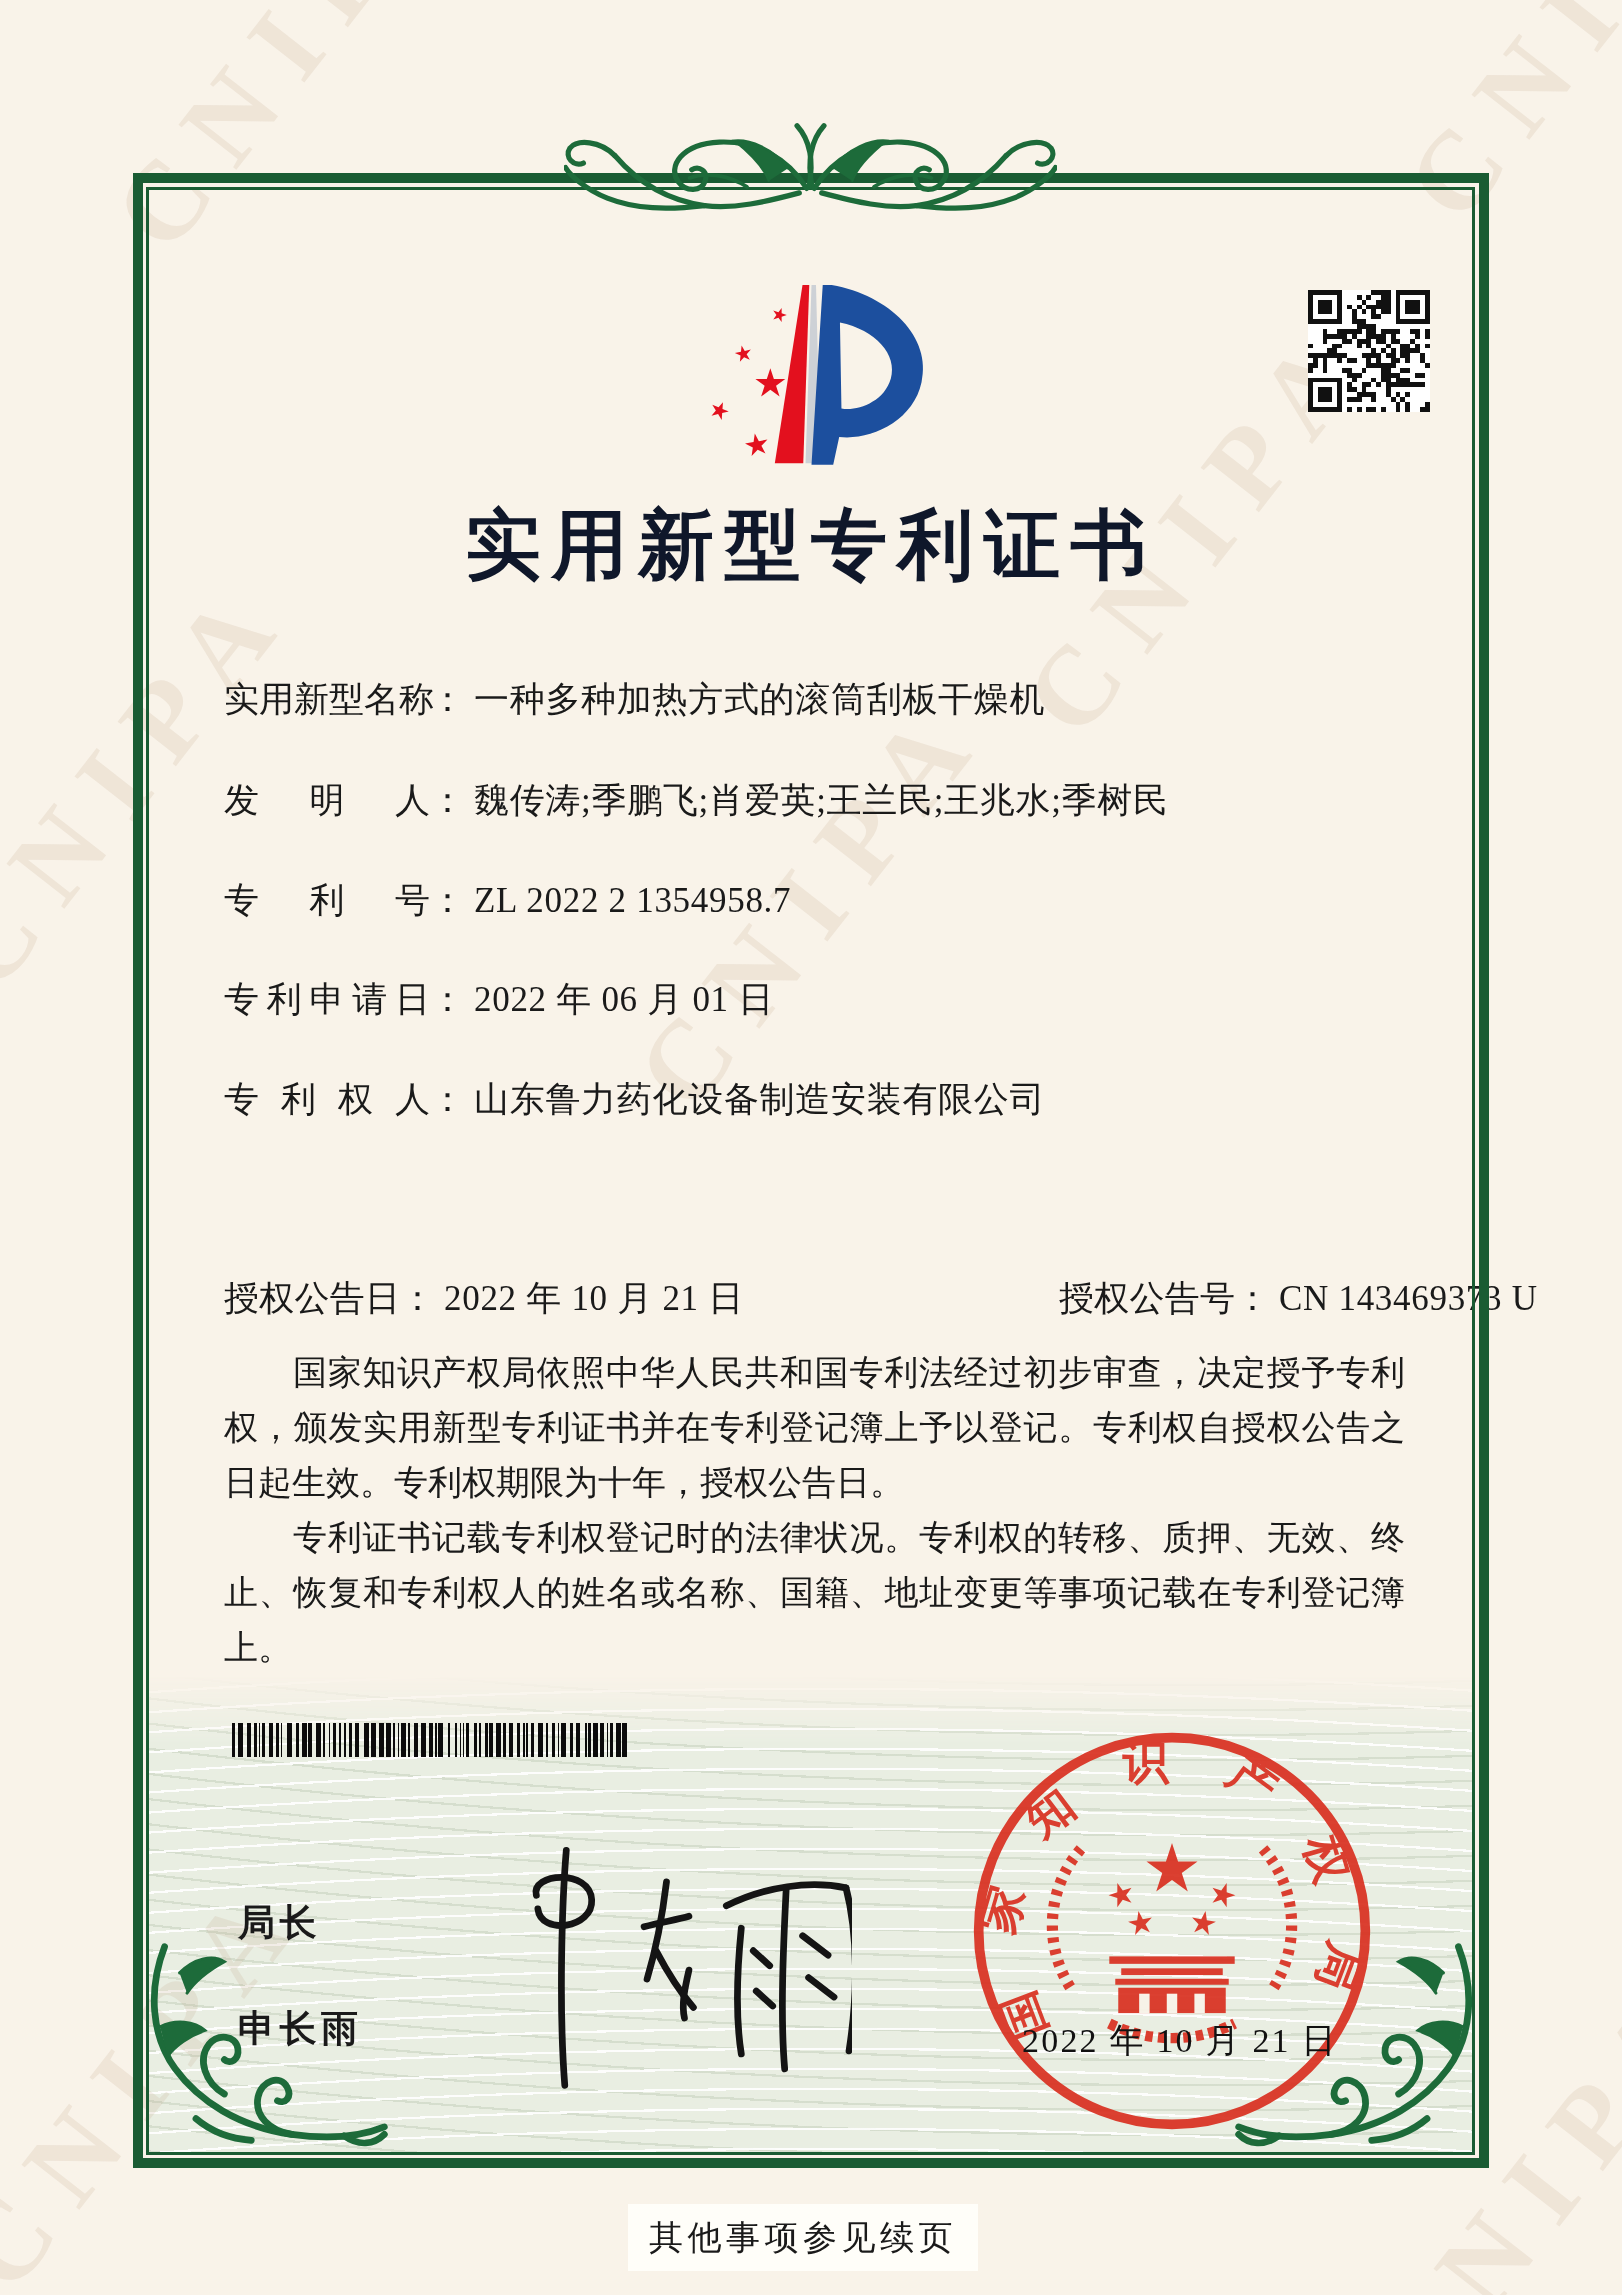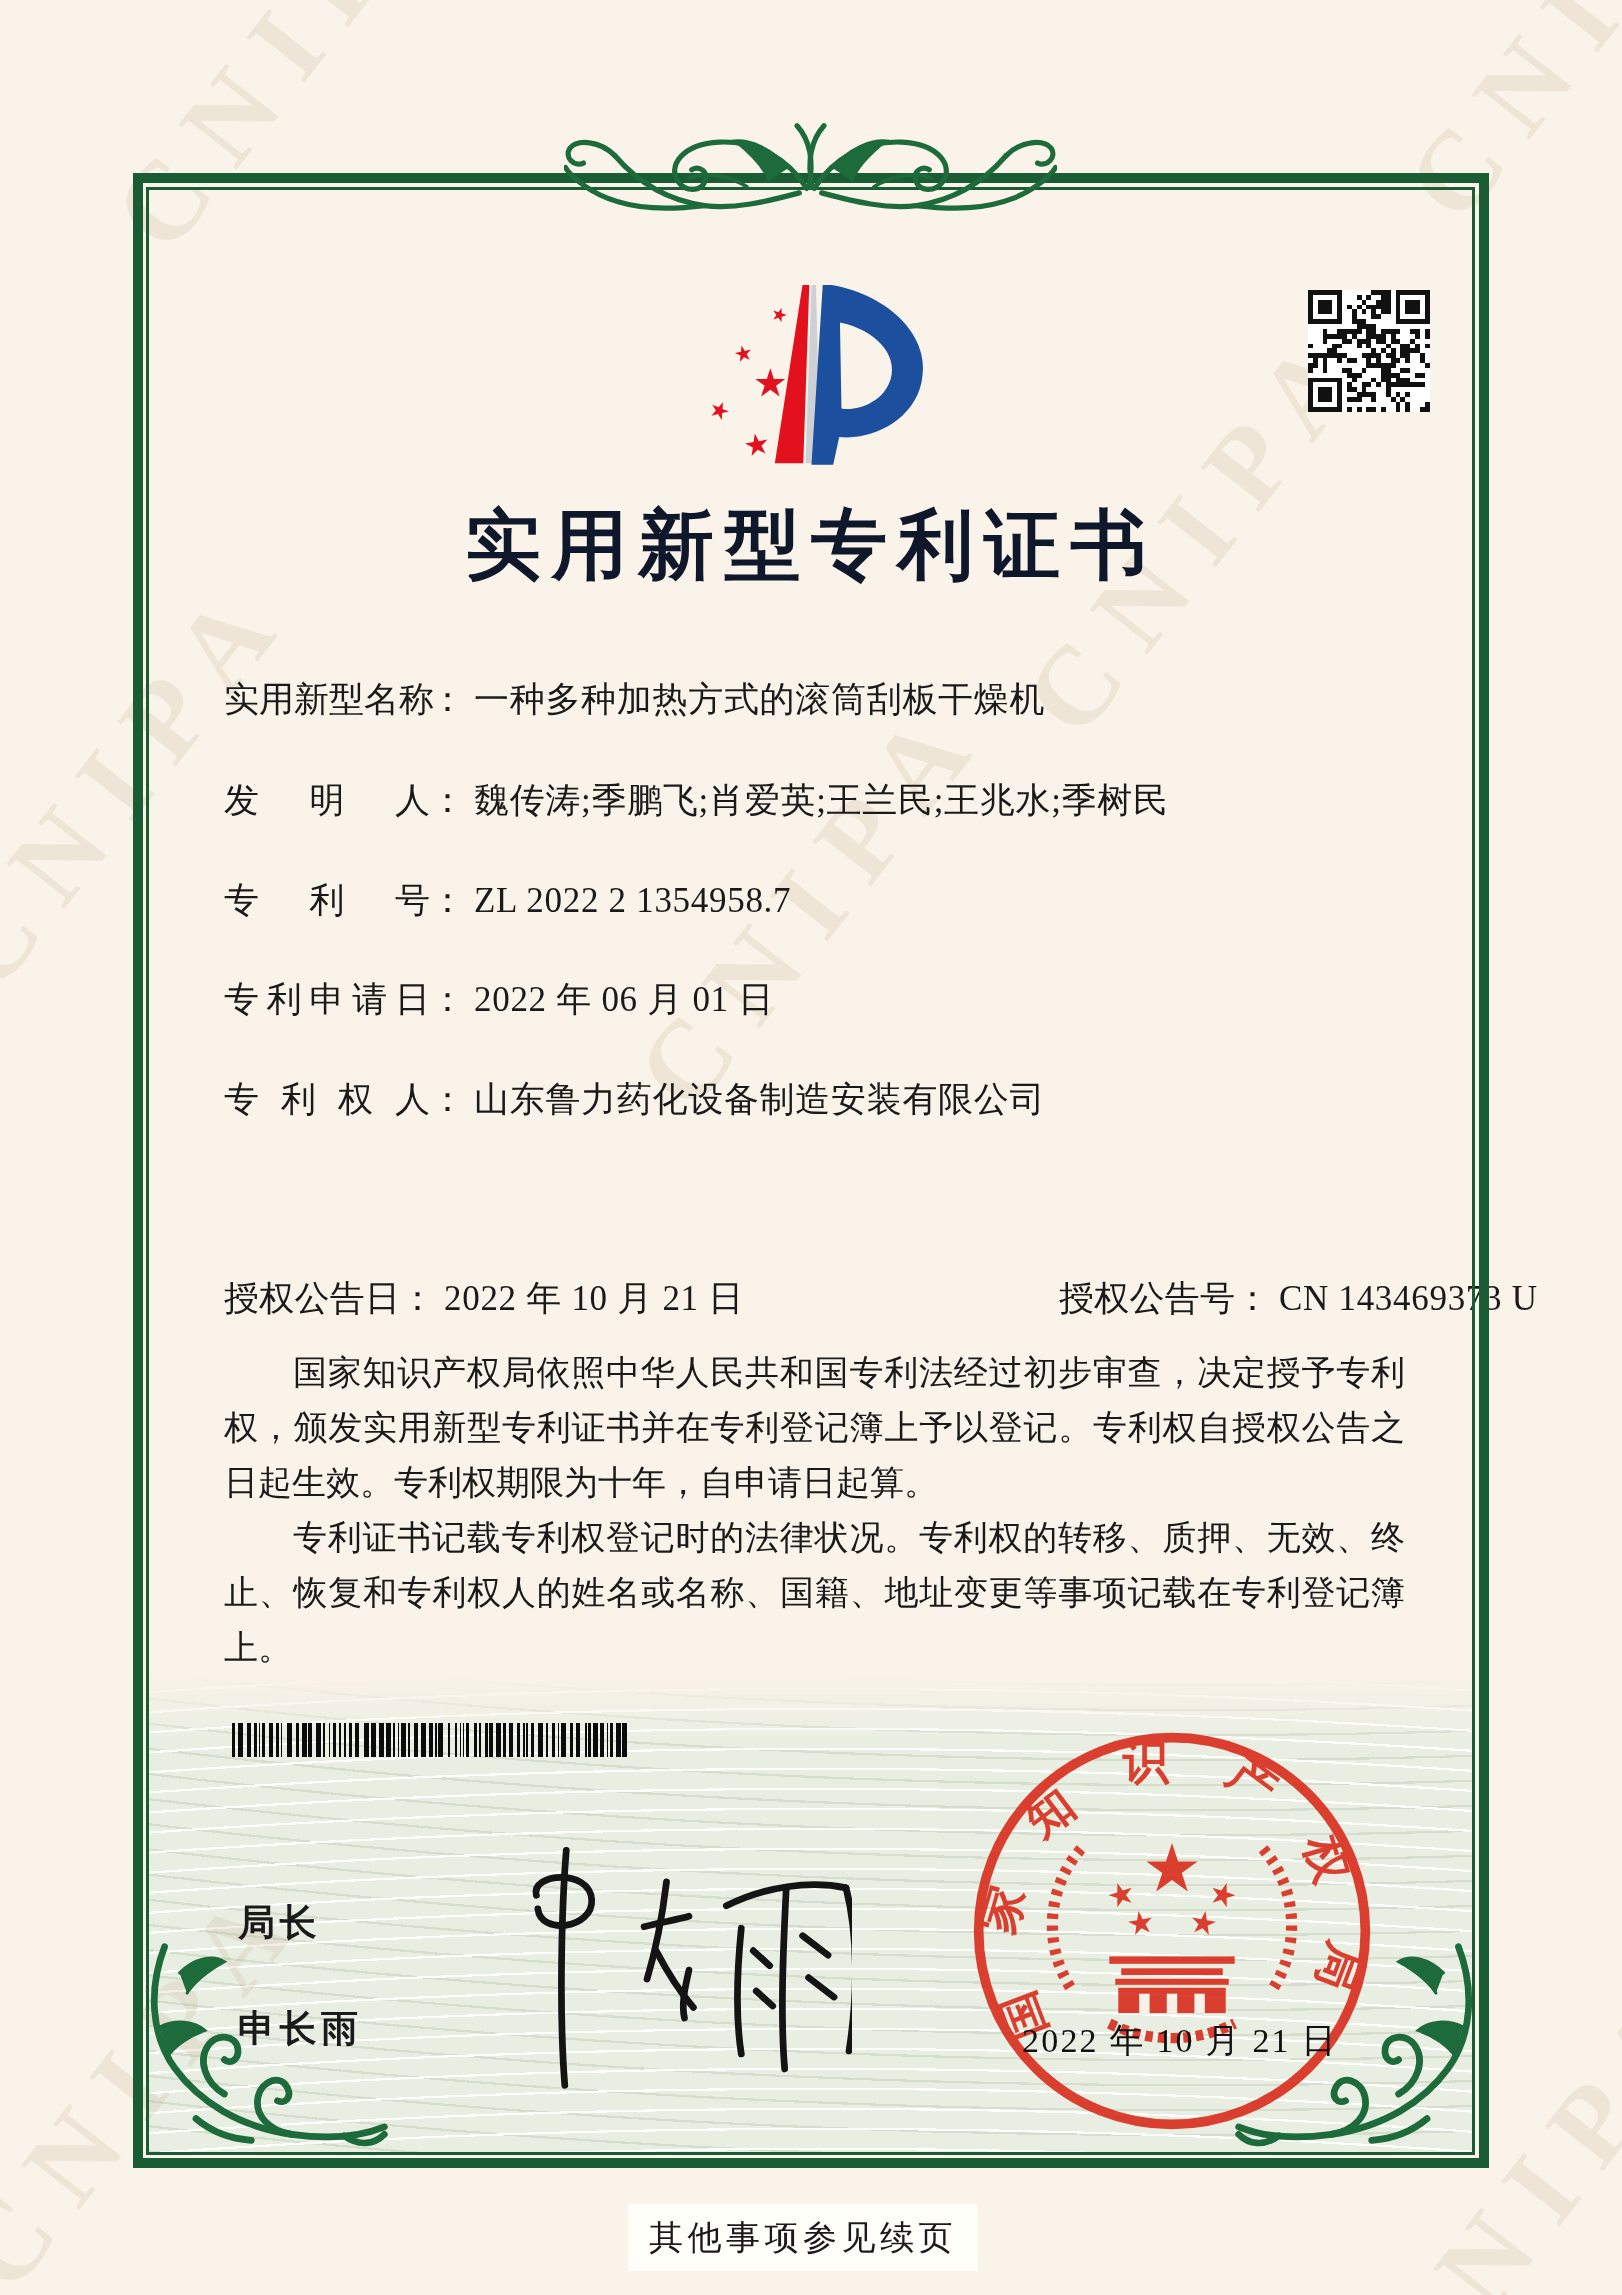--- a/index.html
+++ b/index.html
@@ -380,21 +380,21 @@
     <span class="lbl">专利权人</span><span class="colon">：</span><span class="val">山东鲁力药化设备制造安装有限公司</span>
   </div>
   <div class="frow" style="top:1275px;">
     <span class="lbl w5">授权公告日</span><span class="colon">：</span><span class="val">2022 年 10 月 21 日</span>
     <span class="grant2">
       <span class="lbl w5">授权公告号</span><span class="colon">：</span><span class="val">CN 143469373 U</span>
     </span>
   </div>
 
   <div class="paras">
-    <p>国家知识产权局依照中华人民共和国专利法经过初步审查，决定授予专利权，颁发实用新型专利证书并在专利登记簿上予以登记。专利权自授权公告之日起生效。专利权期限为十年，自申请日起算。</p>
+    <p>国家知识产权局依照中华人民共和国专利法经过初步审查，决定授予专利权，颁发实用新型专利证书并在专利登记簿上予以登记。专利权自授权公告之日起生效。专利权期限为十年，授权公告日。</p>
     <p>专利证书记载专利权登记时的法律状况。专利权的转移、质押、无效、终止、恢复和专利权人的姓名或名称、国籍、地址变更等事项记载在专利登记簿上。</p>
   </div>
 
   <svg id="barcode" class="barcode" width="418" height="34" viewBox="0 0 560 46" shape-rendering="crispEdges">
       <rect x="0" y="0" width="4" height="46" fill="#0b0b0b"></rect>
       <rect x="8" y="0" width="7" height="46" fill="#0b0b0b"></rect>
       <rect x="20" y="0" width="5" height="46" fill="#0b0b0b"></rect>
       <rect x="30" y="0" width="4" height="46" fill="#0b0b0b"></rect>
       <rect x="36" y="0" width="2" height="46" fill="#0b0b0b"></rect>
       <rect x="41" y="0" width="3" height="46" fill="#0b0b0b"></rect>

